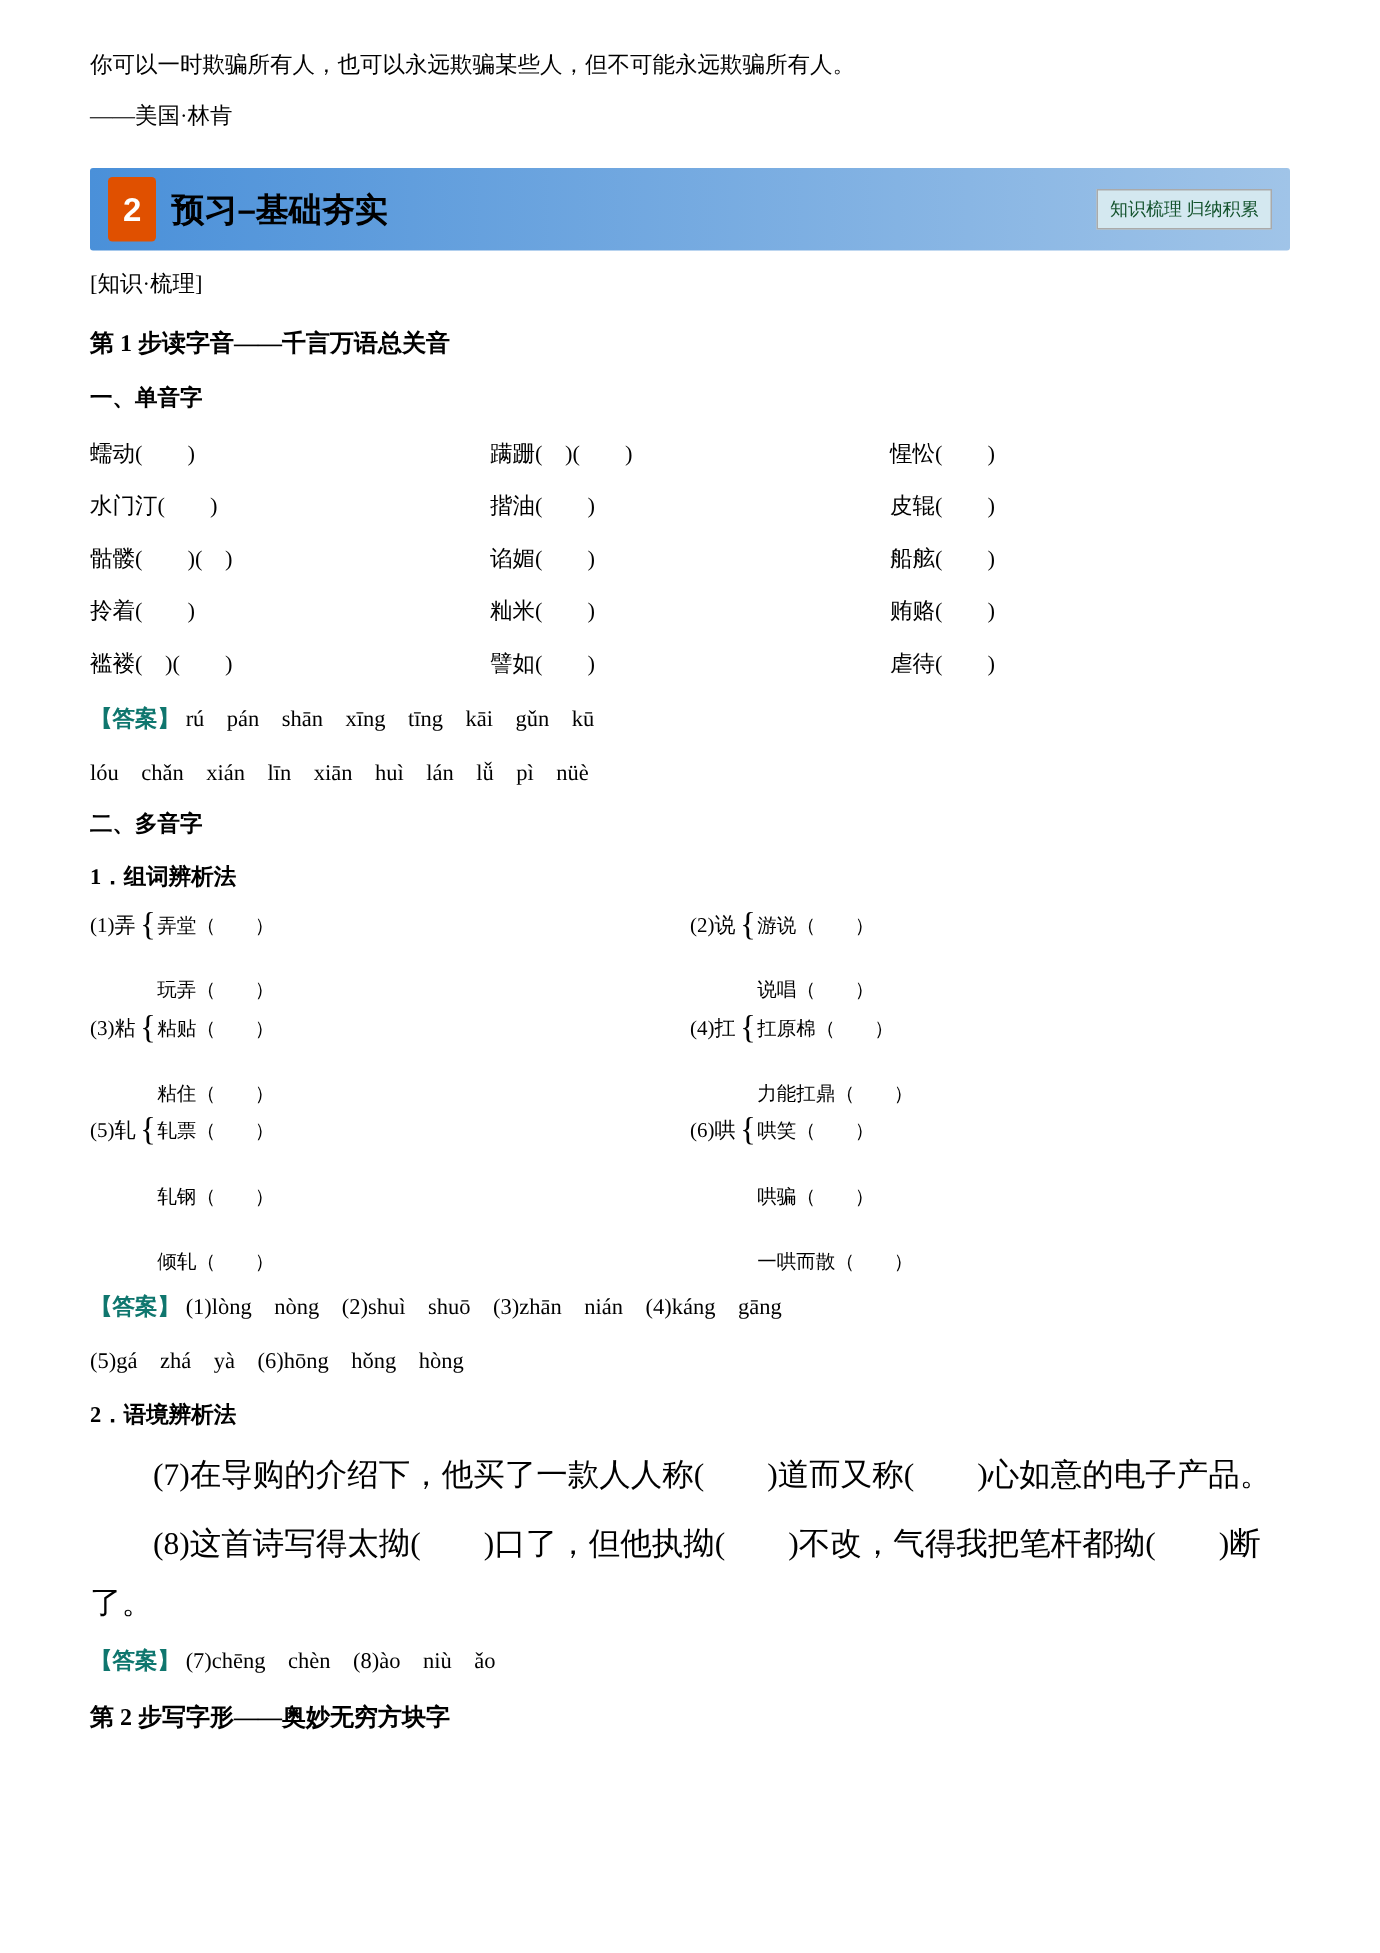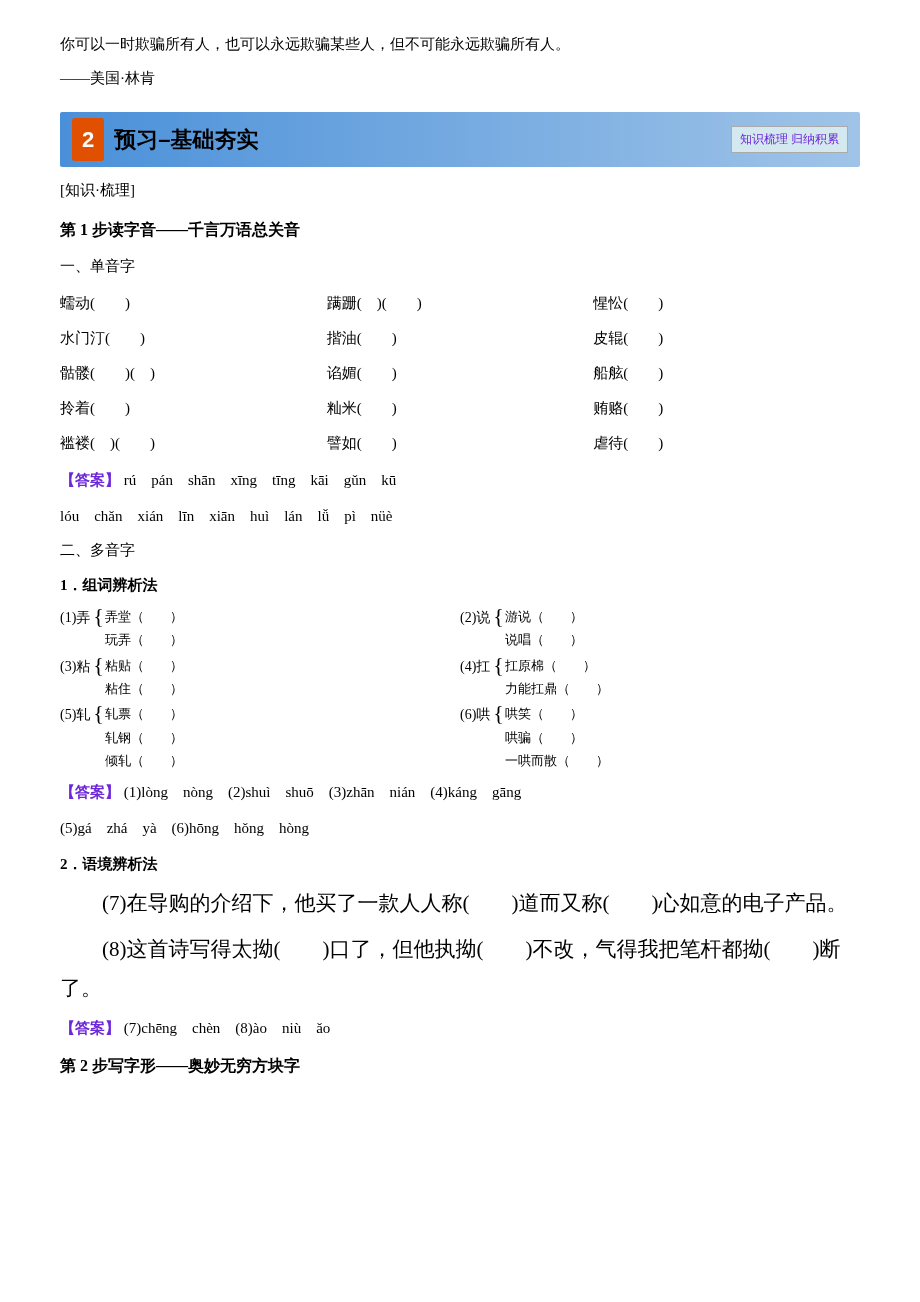--- a/index.html
+++ b/index.html
@@ -41,54 +41,54 @@
     }
     .section-title {
       font-size: 22px;
       font-weight: bold;
       color: #000;
       font-family: "SimHei", "黑体", sans-serif;
     }
     .section-tags {
       margin-left: auto;
       font-size: 12px;
-      color: #6d28d9;
+      color: #14532d;
       background: #d4e8f0;
       padding: 2px 8px;
       border: 1px solid #aaa;
     }
     .knowledge-title {
       text-align: left;
       font-size: 15px;
       margin-bottom: 12px;
     }
     .step-title {
       font-size: 16px;
       font-weight: bold;
       margin-bottom: 8px;
       margin-top: 6px;
     }
     .subsection-title {
       font-size: 15px;
-      font-weight: normal;
+      font-weight: bold;
       margin-bottom: 8px;
       margin-top: 4px;
     }
     .char-grid {
       display: grid;
       grid-template-columns: repeat(3, 1fr);
       gap: 4px 0;
       margin-bottom: 6px;
     }
     .char-item {
       font-size: 15px;
       padding: 2px 0;
     }
     .answer-label {
-      color: #6d28d9;
+      color: #0f766e;
       font-weight: bold;
     }
     .answer-line {
       margin: 4px 0 6px 0;
       font-size: 15px;
       line-height: 2;
     }
     .method-title {
       font-size: 15px;
       font-weight: bold;
@@ -108,20 +108,21 @@
     }
     .brace-label {
       font-size: 14px;
       margin-right: 2px;
     }
     .brace-lines {
       display: flex;
       flex-direction: column;
       font-size: 13px;
       line-height: 1.8;
+      gap: 20px;
     }
     .brace-char {
       font-size: 22px;
       line-height: 1;
       margin: 0 1px;
       vertical-align: middle;
     }
     .context-item {
       font-size: 21px;
       margin-bottom: 6px;

